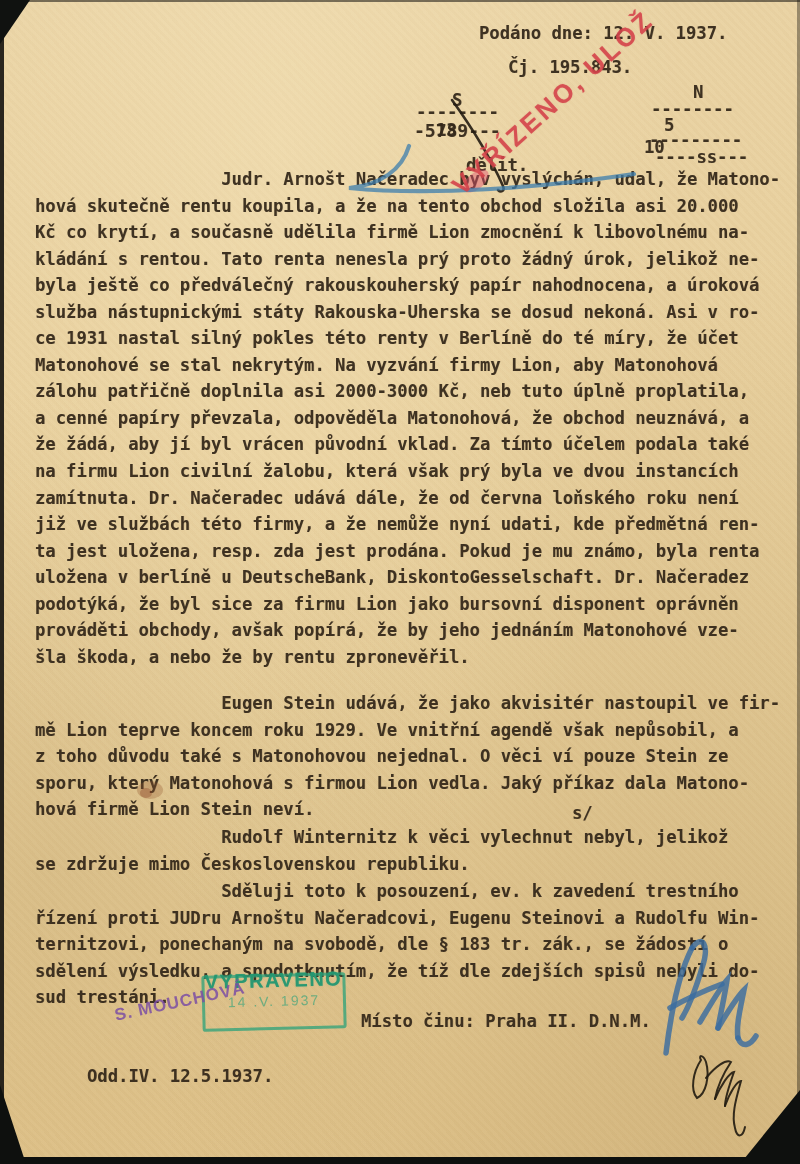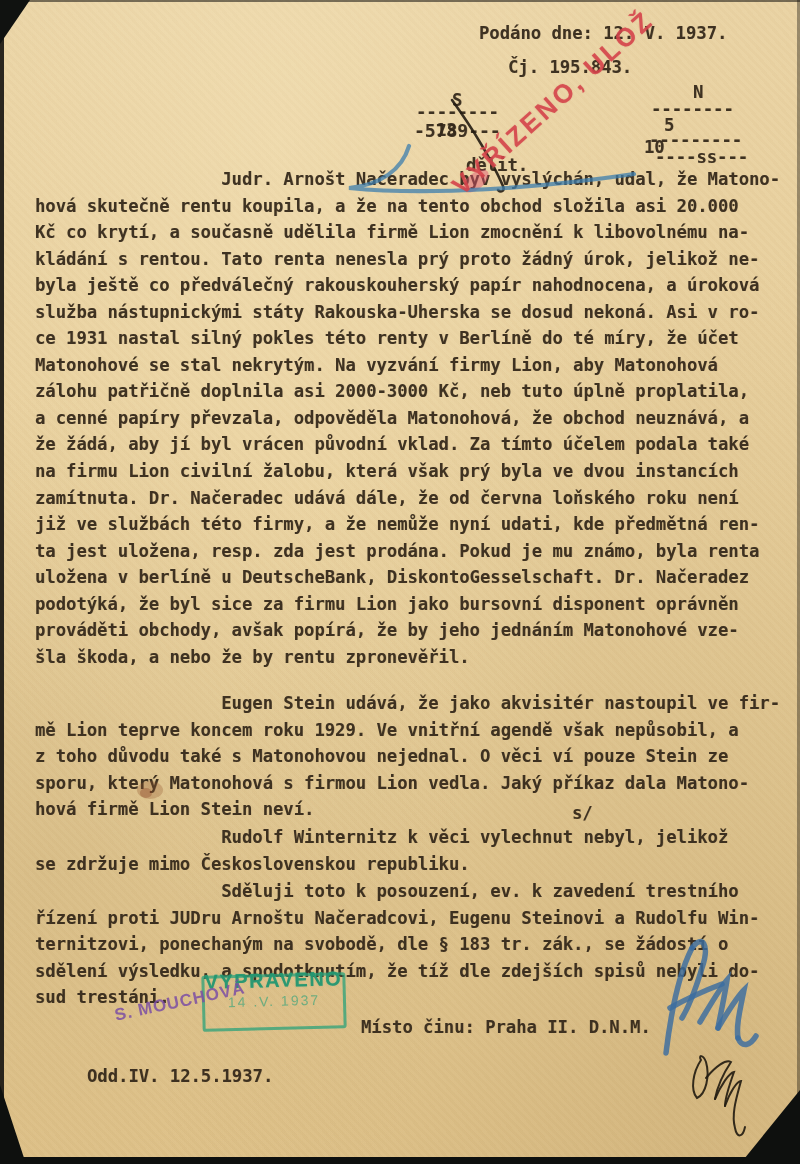--- a/index.html
+++ b/index.html
@@ -99,21 +99,21 @@
 sporu, který Matonohová s firmou Lion vedla. Jaký příkaz dala Matono-
 hová firmě Lion Stein neví.</div>
   <div class="txt" style="left:572px;top:800px;">s/</div>
   <div class="txt" style="left:35px;top:824px;">                  Rudolf Winternitz k věci vylechnut nebyl, jelikož
 se zdržuje mimo Československou republiku.</div>
   <div class="txt" style="left:35px;top:878px;">                  Sděluji toto k posouzení, ev. k zavedení trestního
 řízení proti JUDru Arnoštu Načeradcovi, Eugenu Steinovi a Rudolfu Win-
 ternitzovi, ponechaným na svobodě, dle § 183 tr. zák., se žádostí o
 sdělení výsledku, a spodotknutím, že tíž dle zdejších spisů nebyli do-
 sud trestáni.</div>
-  <div class="txt" style="left:361px;top:1008px;margin-top:6px;">Místo činu: Praha II. D.N.M.</div>
+  <div class="txt" style="left:361px;top:1008px;">Místo činu: Praha II. D.N.M.</div>
   <div class="txt" style="left:87px;top:1063px;">Odd.IV. 12.5.1937.</div>
 
   <svg class="overlay" width="800" height="1164" viewBox="0 0 800 1164">
 
     <ellipse cx="476" cy="181" rx="15" ry="8" transform="rotate(-40 476 181)" fill="rgba(225,80,110,0.45)"></ellipse>
 
     <ellipse cx="150" cy="790" rx="13" ry="9" fill="rgba(150,90,50,0.30)"></ellipse>
     <ellipse cx="146" cy="793" rx="6" ry="5" fill="rgba(140,70,40,0.35)"></ellipse>
 
     <path d="M452,100 C470,125 488,152 503,186 C505,191 501,193 498,190" fill="none" stroke="rgba(35,28,18,0.9)" stroke-width="2.6" stroke-linecap="round"></path>

